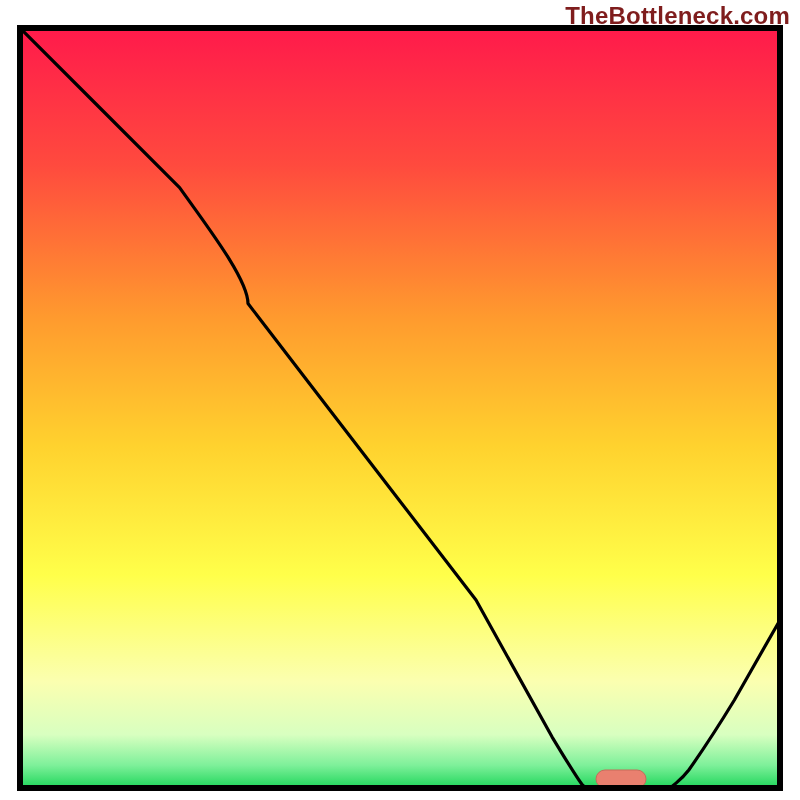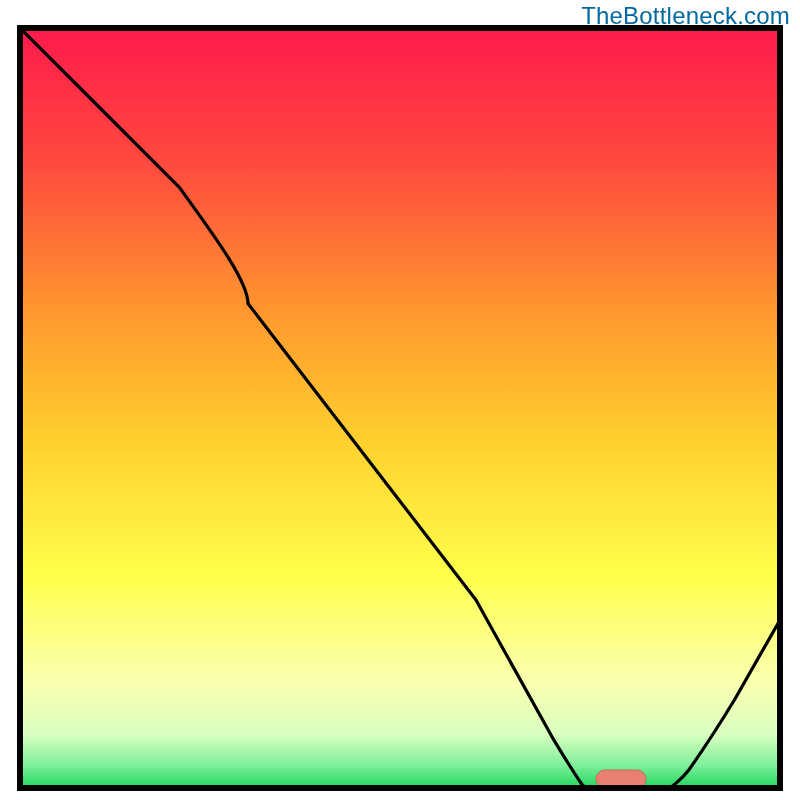--- a/index.html
+++ b/index.html
@@ -14,22 +14,22 @@
   .stage {
     position: relative;
     width: 800px;
     height: 800px;
   }
   .watermark {
     position: absolute;
     top: 2px;
     right: 10px;
     font-size: 24px;
-    font-weight: 400;
-    color: #0369a1;
+    font-weight: 700;
+    color: #7f1d1d;
     letter-spacing: 0.2px;
   }
   svg {
     position: absolute;
     left: 0;
     top: 0;
   }
 </style>
 </head>
 <body>

